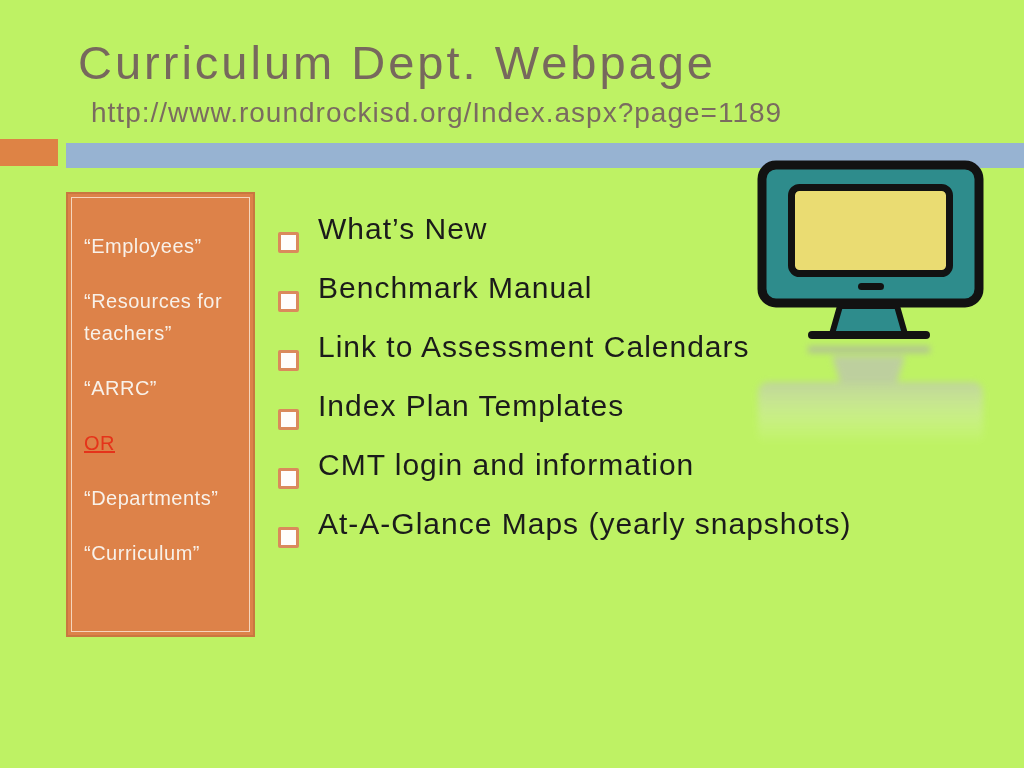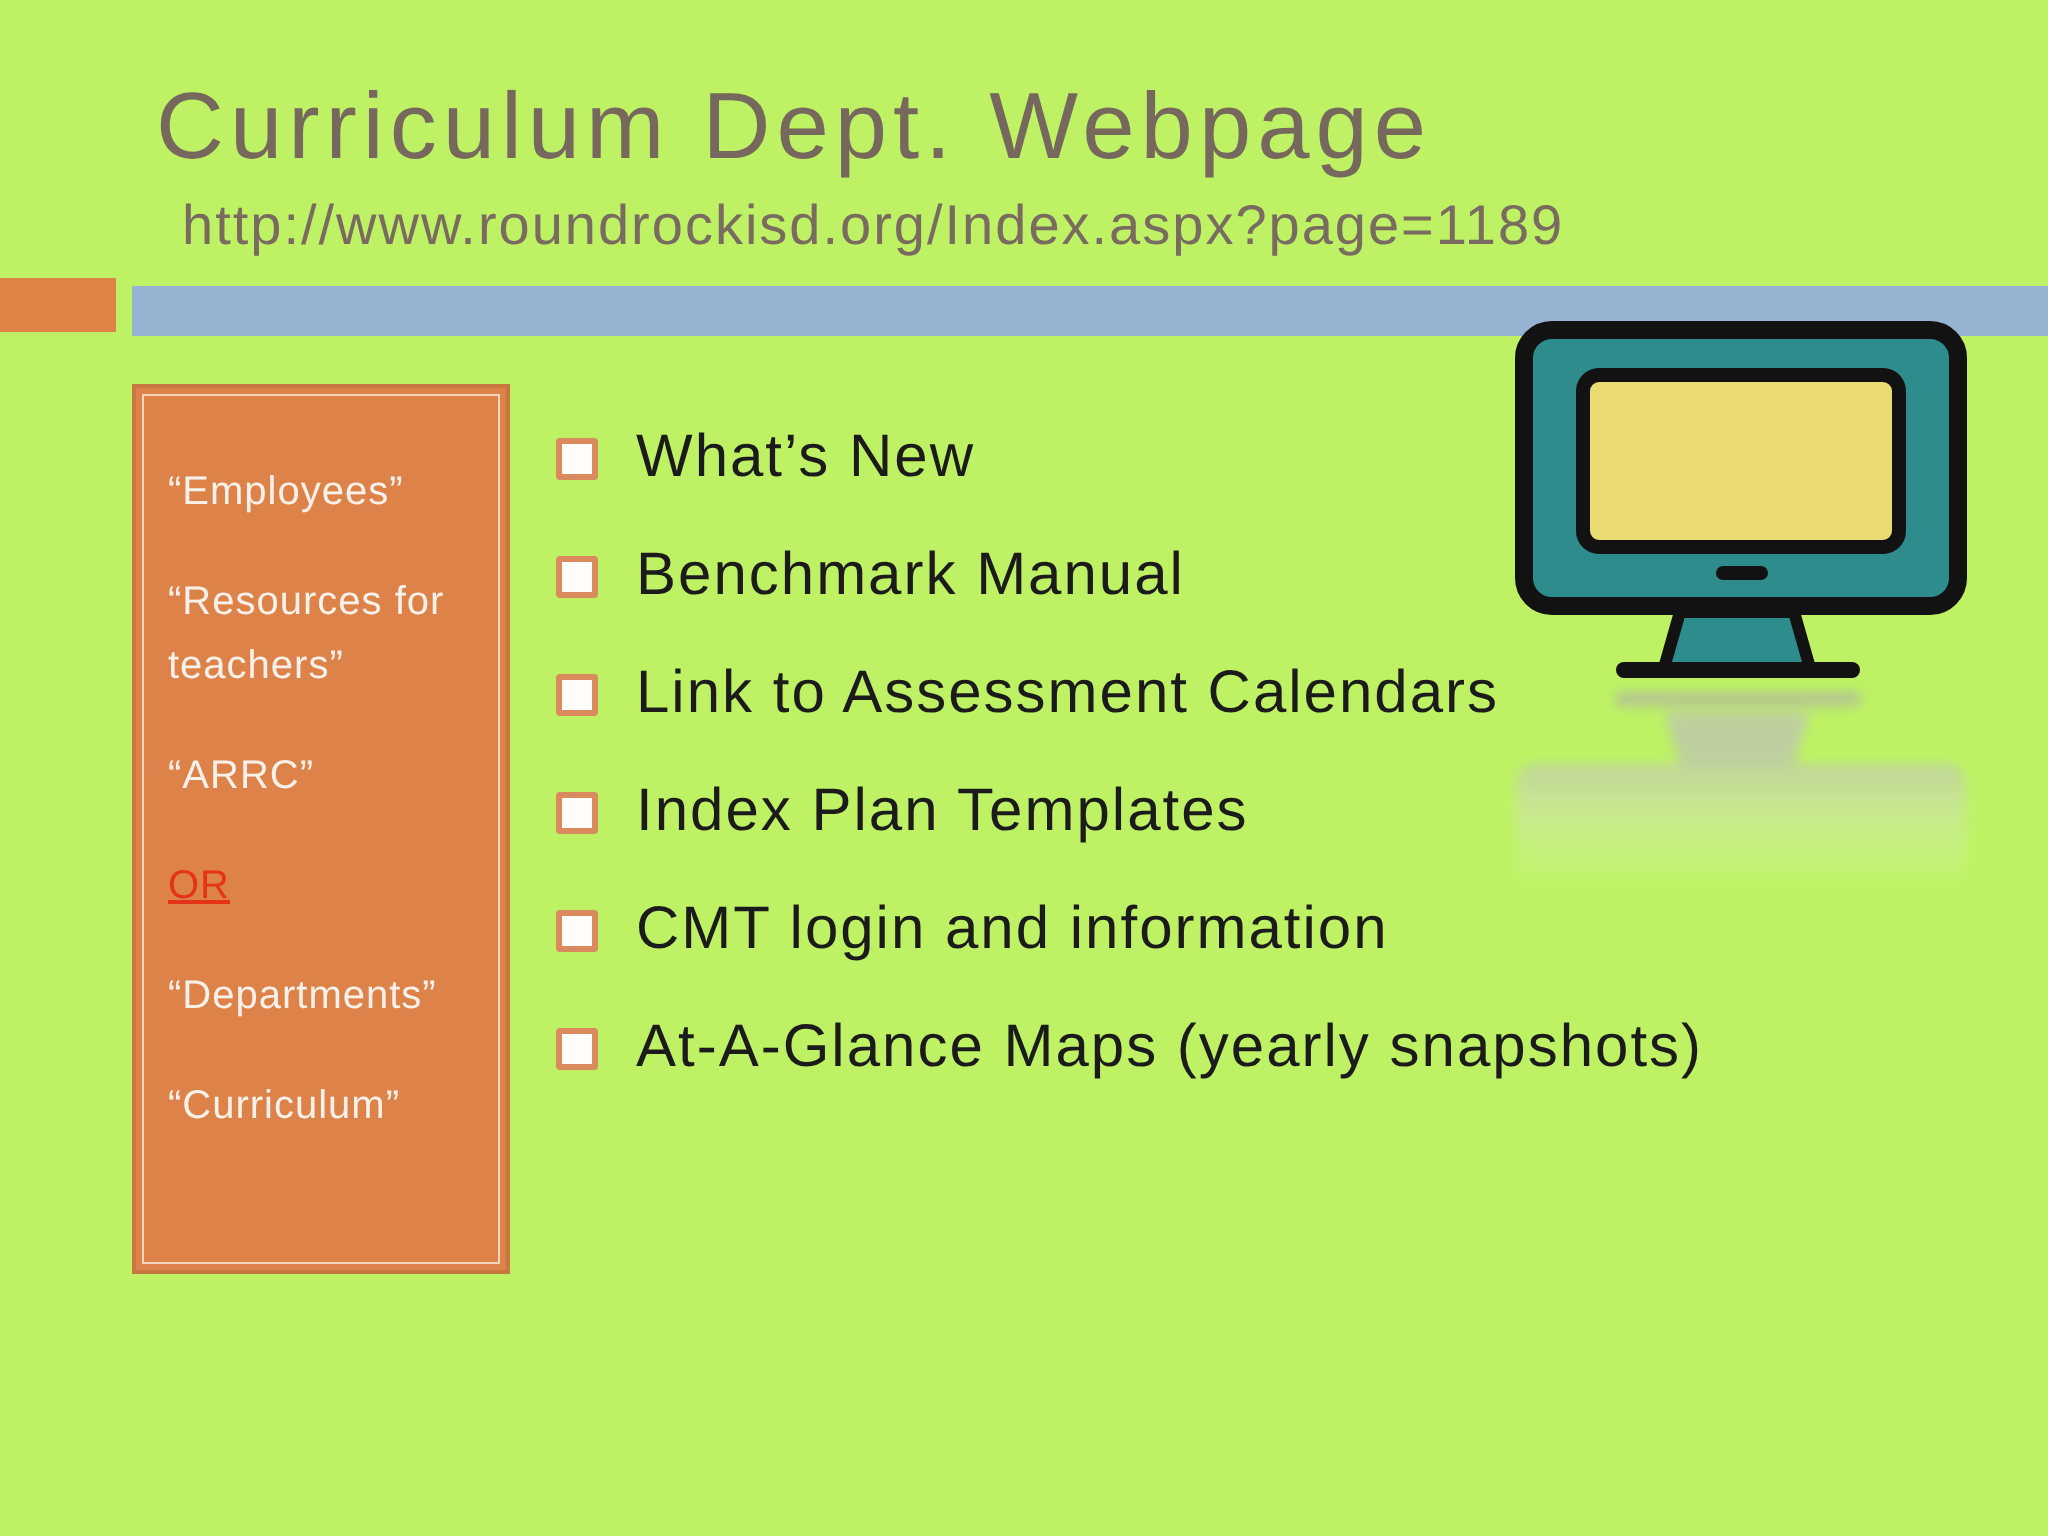--- a/index.html
+++ b/index.html
@@ -35,21 +35,21 @@
     color:#F8F1E9;white-space:pre-line;
   }
   .sidebar-item.red{color:#E5331A;}
   .sidebar-item.underline{text-decoration:underline;}
   .bullet-list{
     position:absolute;left:278px;top:204px;width:710px;margin:0;padding:0;
     list-style:none;
   }
   .bullet-list li{
     display:flex;gap:19px;margin-bottom:10px;font-size:30px;line-height:49px;
-    letter-spacing:1px;color:#1B1B1B;white-space:pre-line;
+    letter-spacing:1px;color:#1B1B1B;white-space:pre-line;align-items:flex-end;
   }
   .bullet-square{
     width:15px;height:15px;border:3px solid #DA8A5C;border-radius:2px;
     margin-top:15px;flex-shrink:0;background:#fffdfb;
   }
   .monitor-graphic{position:absolute;left:735px;top:150px;z-index:2;}
   .blue-band,.orange-accent{z-index:1;}
 </style>
 </head>
 <body>

